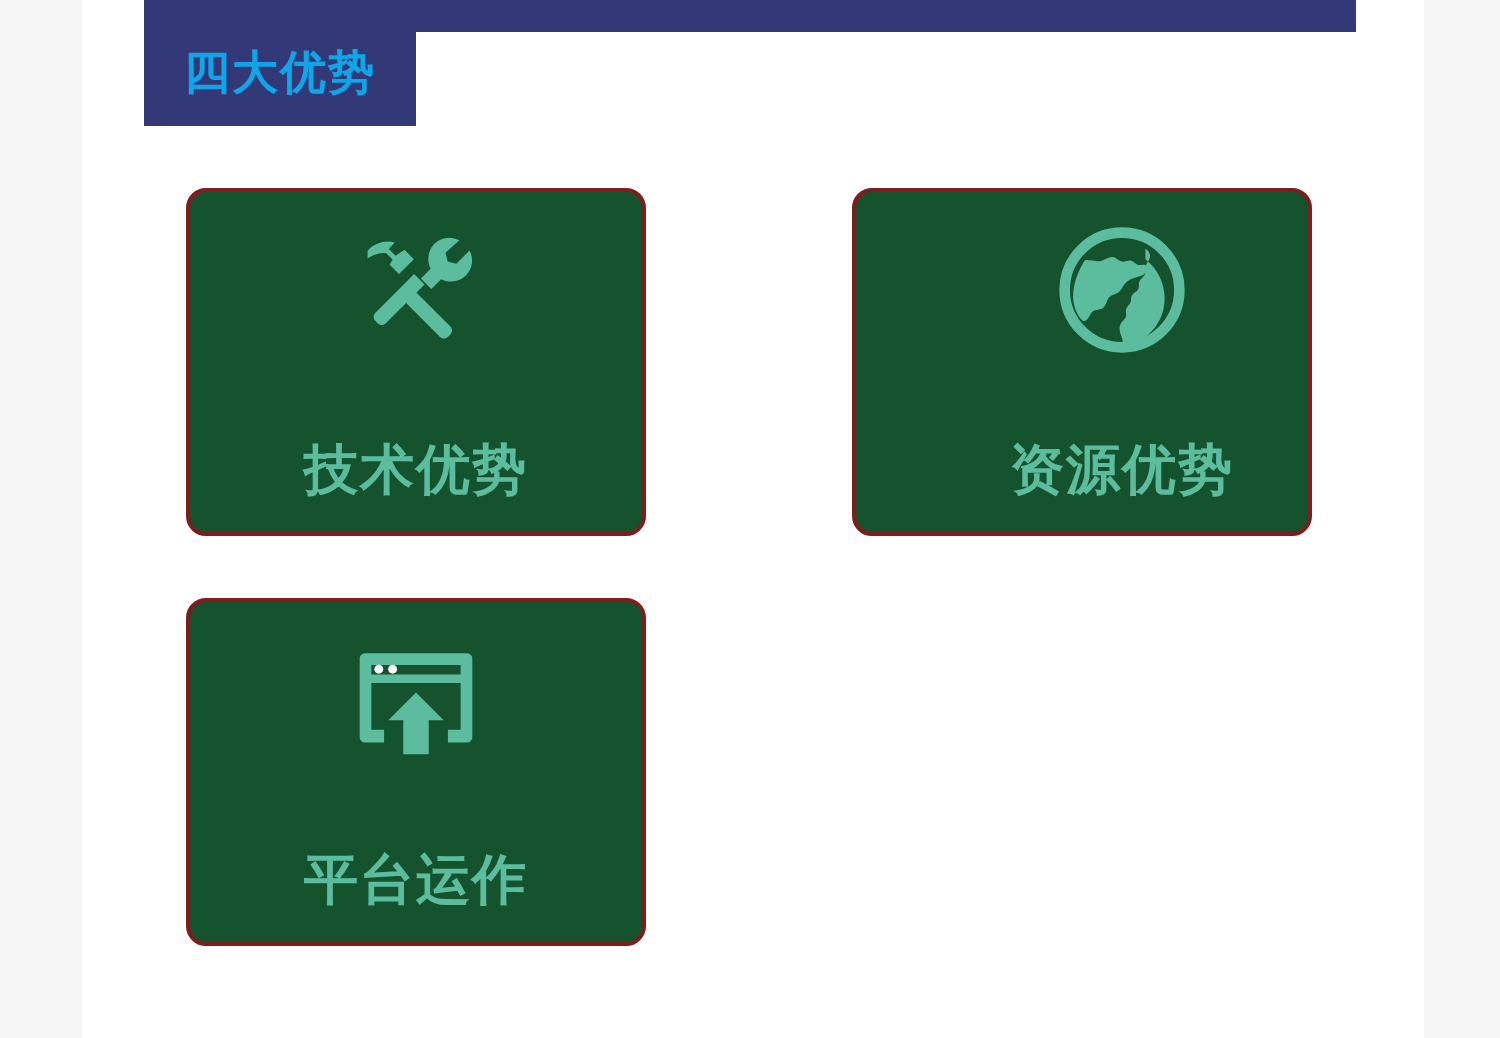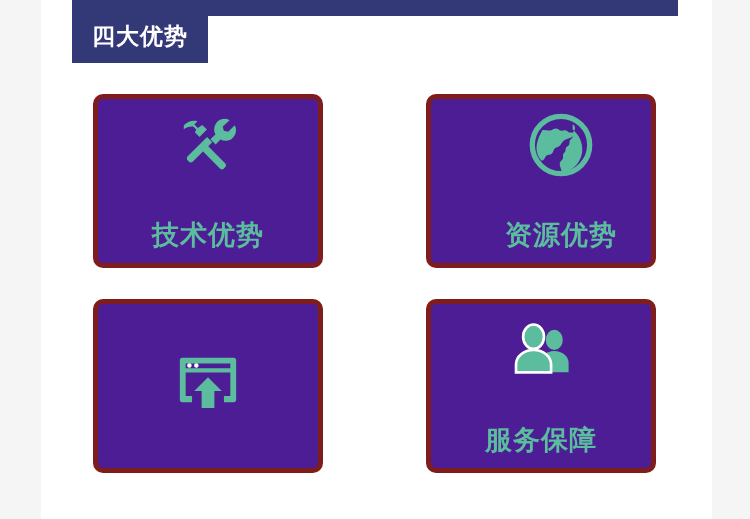--- a/index.html
+++ b/index.html
@@ -48,43 +48,43 @@
     left: 31px;
     top: 0;
     width: 136px;
     height: 63px;
     background: #333877;
     display: flex;
     align-items: center;
     justify-content: center;
   }
   .header-badge-text {
-    color: #ffffff;
+    color: #0ea5e9;
     font-size: 23px;
     font-weight: bold;
     letter-spacing: 1px;
     line-height: 1;
     padding-top: 9px;
   }
   
   .cards {
     position: absolute;
     left: 52px;
     top: 94px;
     width: 614px;
     height: 379px;
   }
   .card {
     position: absolute;
     width: 230px;
     height: 174px;
     box-sizing: border-box;
-    border: 5px solid #7f1d1d;
+    border: 2px solid #7f1d1d;
     border-radius: 10px;
-    background: #4c1d95;
+    background: #14532d;
     display: flex;
     flex-direction: column;
     align-items: center;
     justify-content: center;
     gap: 32px;
   }
   .card-0 { left: 0px;   top: 0px;   }
   .card-1 { left: 333px; top: 0px; padding-left: 40px;   }
   .card-2 { left: 0px;   top: 205px; }
   .card-3 { left: 333px; top: 205px; }
@@ -159,33 +159,19 @@
 
               <path d="M8 10h48a2.5 2.5 0 0 1 2.5 2.5v37A2.5 2.5 0 0 1 56 52h-9v-6h6V24H11v22h6v6H8a2.5 2.5 0 0 1-2.5-2.5v-37A2.5 2.5 0 0 1 8 10zm3 5.5v4.5h42v-4.5H11z"></path>
 
               <circle cx="14.5" cy="17.5" r="2.1" fill="#ffffff"></circle>
               <circle cx="21" cy="17.5" r="2.1" fill="#ffffff"></circle>
 
               <path d="M32 28.5l13 13h-7v16h-12v-16h-7z"></path>
             </g>
           </svg>
         </span>
+        <span class="card-label">平台运作</span>
       </div>
 
-      <div class="card card-3">
-        <span class="card-icon">
-          <svg viewBox="0 0 64 64" xmlns="http://www.w3.org/2000/svg">
-            <g fill="#5bbc9e">
-
-              <ellipse cx="44.5" cy="22.5" rx="8" ry="9.5"></ellipse>
-              <path d="M44.5 33c7.5 0 13.5 5.0 13.5 11.2V53H31v-8.8C31 38.0 37.0 33 44.5 33z"></path>
-
-              <ellipse cx="25" cy="19.5" rx="9.8" ry="11.5" stroke="#ffffff" stroke-width="2.5"></ellipse>
-              <path d="M25 32c9.2 0 16.5 6.0 16.5 13.5V53H8.5v-7.5C8.5 38.0 15.8 32 25 32z" stroke="#ffffff" stroke-width="2.5"></path>
-            </g>
-          </svg>
-        </span>
-        <span class="card-label">服务保障</span>
-      </div>
 
     </div>
   </div>
 </div>
 
 </body></html>

